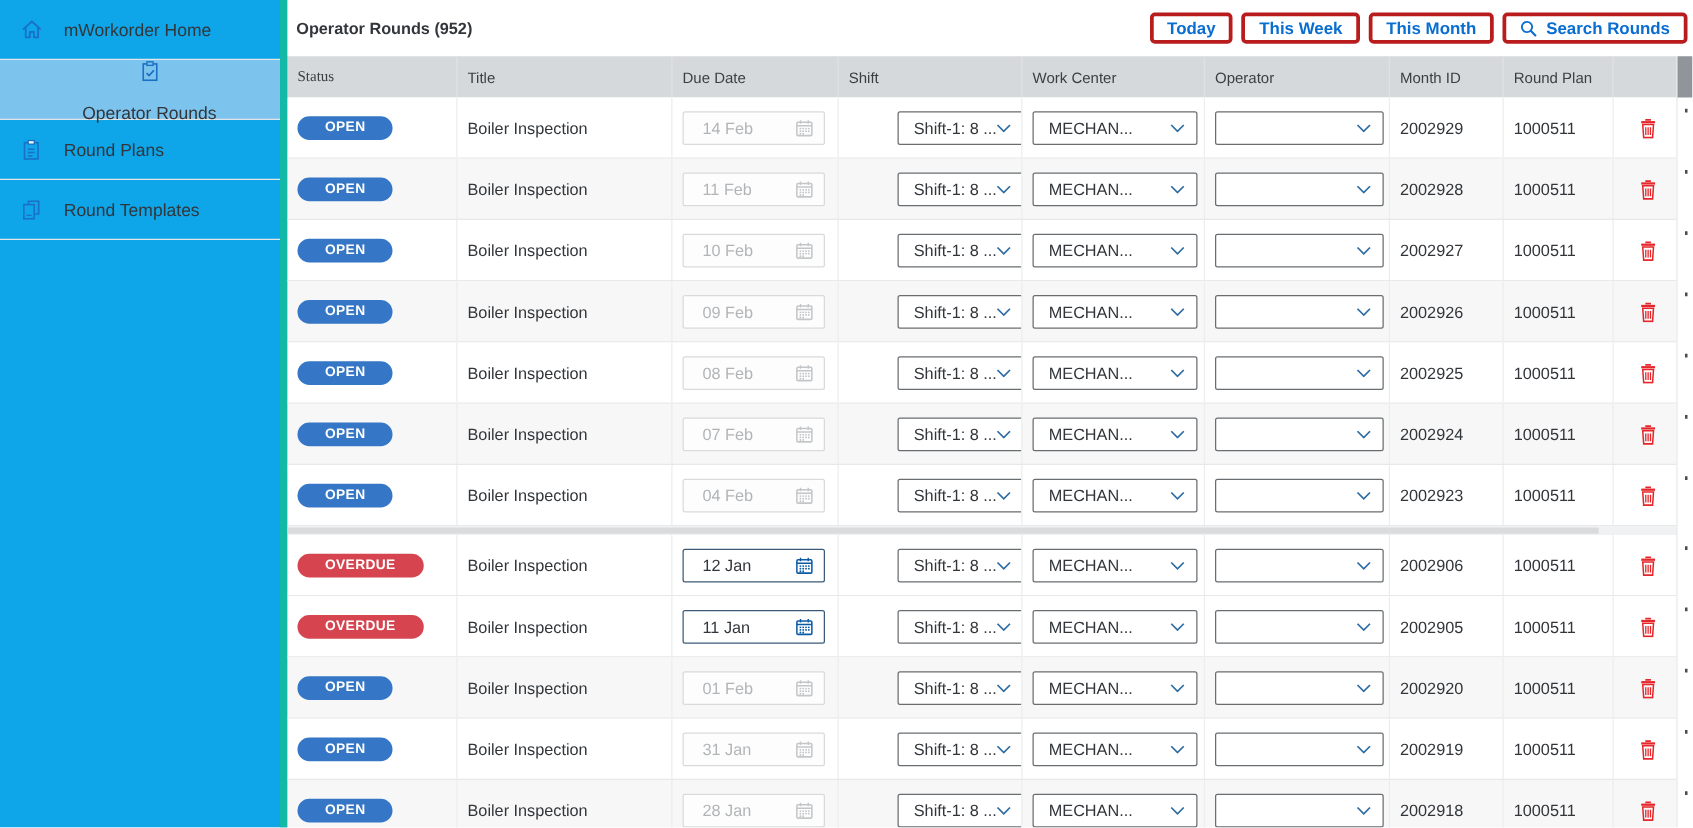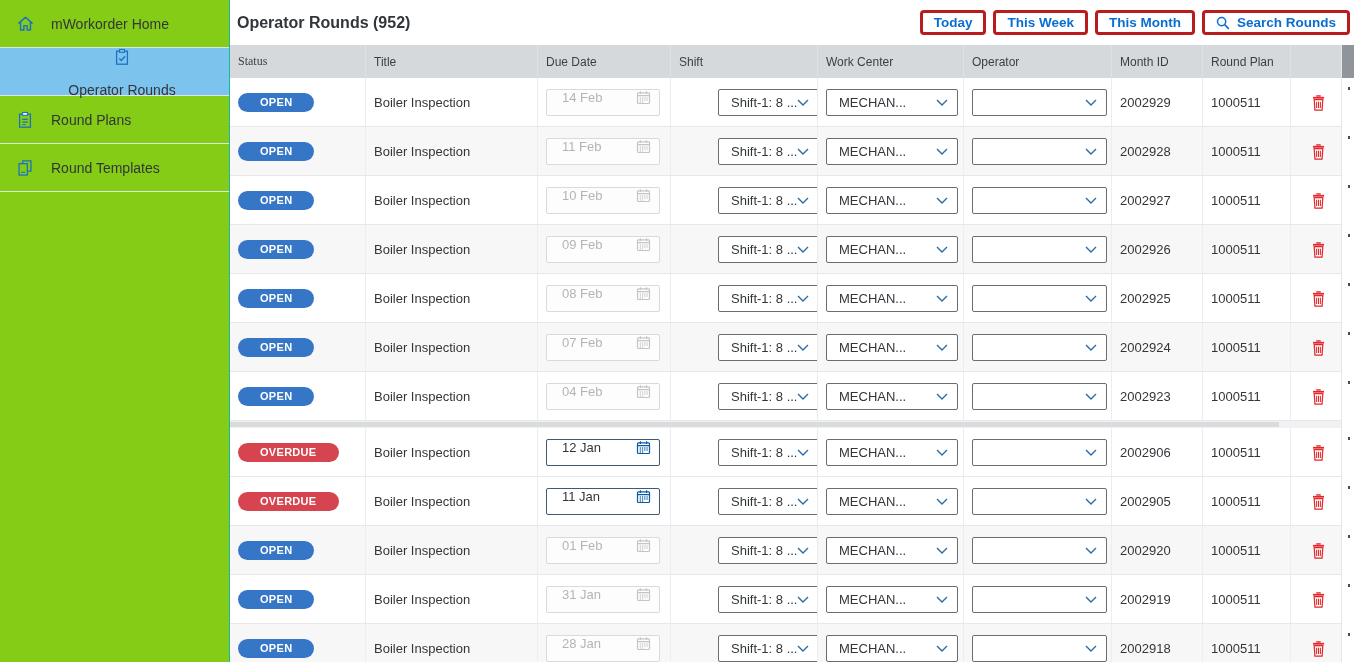--- a/index.html
+++ b/index.html
@@ -1,31 +1,31 @@
 <!DOCTYPE html>
 <html><head>
 <meta charset="utf-8">
 <style>
   * { margin:0; padding:0; box-sizing:border-box; }
   html,body { width:1354px; height:662px; overflow:hidden; background:#fff;
     font-family:"Liberation Sans","DejaVu Sans",sans-serif; color:#32363a; }
   .app { display:flex; width:1354px; height:662px; }
 
   
-  .sidebar { width:230px; flex:0 0 230px; border-right:1px solid #14b8a6; background:#84cc16; }
+  .sidebar { width:230px; flex:0 0 230px; border-right:6px solid #14b8a6; background:#0ea5e9; }
   .side-item { height:48px; display:flex; align-items:center; gap:16px;
     padding-left:15px; border-bottom:1px solid #e2e5e7; cursor:pointer; font-size:14px; }
   .side-item.selected { background:#7cc3ee;flex-direction:column; }
   .side-item .sicon { width:20px; height:20px; display:flex; align-items:center; justify-content:center; }
 
   
   .main { flex:1; position:relative; }
   .page-header { height:45px; display:flex; align-items:center; justify-content:space-between;
     padding:0 4px 0 7px; background:#fff; }
-  .page-title { font-size:16px; font-weight:700; color:#32363a; }
+  .page-title { font-size:13px; font-weight:700; color:#32363a; }
   .hbtns { display:flex; gap:7px; align-items:center; }
   .fbtn { display:flex; align-items:center; gap:7px; height:25px; padding:0 11px;
     border:3px solid #b91c1c; border-radius:4px; background:#fff; color:#0a6ed1;
     font-size:13.5px; font-weight:700; cursor:pointer; font-family:inherit; }
 
   
   .table-area { width:1111px; position:relative; z-index:2; }
   .thead, .tr { display:grid; grid-template-columns:135px 172px 133px 147px 146px 148px 91px 88px 51px; }
   .thead { height:33px; background:#d6d9db; }
   .th { display:flex; align-items:center; padding-left:8px; font-size:12px; color:#3b3f44;
@@ -37,21 +37,21 @@
   .td { display:flex; align-items:center; padding-left:8px; border-left:1px solid #ebedee;
     overflow:hidden; white-space:nowrap; font-size:13px; }
   .td:first-child { border-left:none; }
 
   .badge { display:inline-block; padding:3px 22px 4px; border-radius:10px; color:#fff;
     font-size:11px; font-weight:700; letter-spacing:.3px; }
   .badge.open { background:#3577c6; }
   .badge.overdue { background:#d6454f; }
 
   .date-input { width:114px; height:27px; border:1px solid #3c5a78; border-radius:2px;
-    display:flex; justify-content:space-between; padding:0 8px 0 15px;
+    display:flex; align-items:center; justify-content:space-between; padding:0 8px 0 15px;
     background:#fff; color:#32363a; cursor:pointer; }
   .date-input .cal { color:#0a5aa5; display:flex; }
   .date-input.disabled { border-color:#d8dadb; color:#b2b5b7; background:#fdfdfd; }
   .date-input.disabled .cal { color:#c3c6c8; }
   .date-text { font-size:13px; }
 
   .select { height:27px; border:1px solid #6a6d70; border-radius:2px; background:#fff;
     display:flex; align-items:center; justify-content:space-between; padding:0 9px 0 12px;
     cursor:pointer; }
   .sel-shift { width:156px;margin-left:39px; } .sel-wc { width:132px; } .sel-op { width:135px; }

